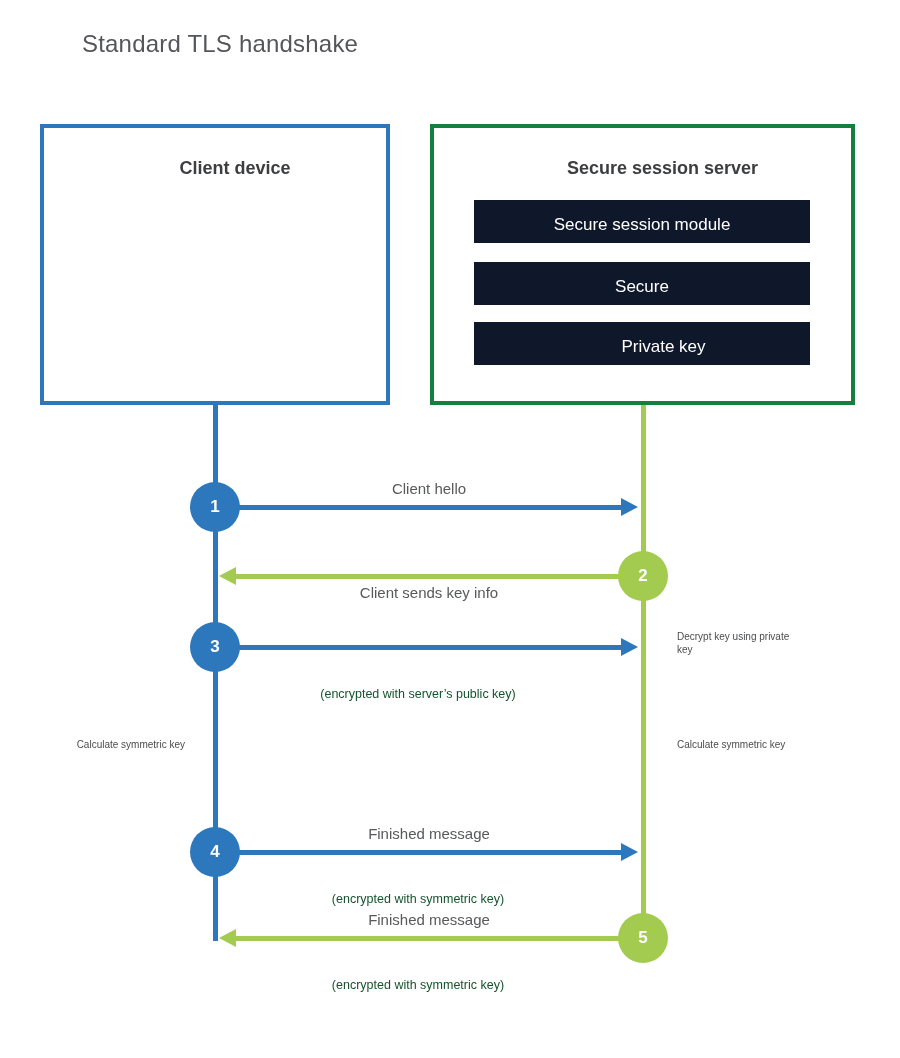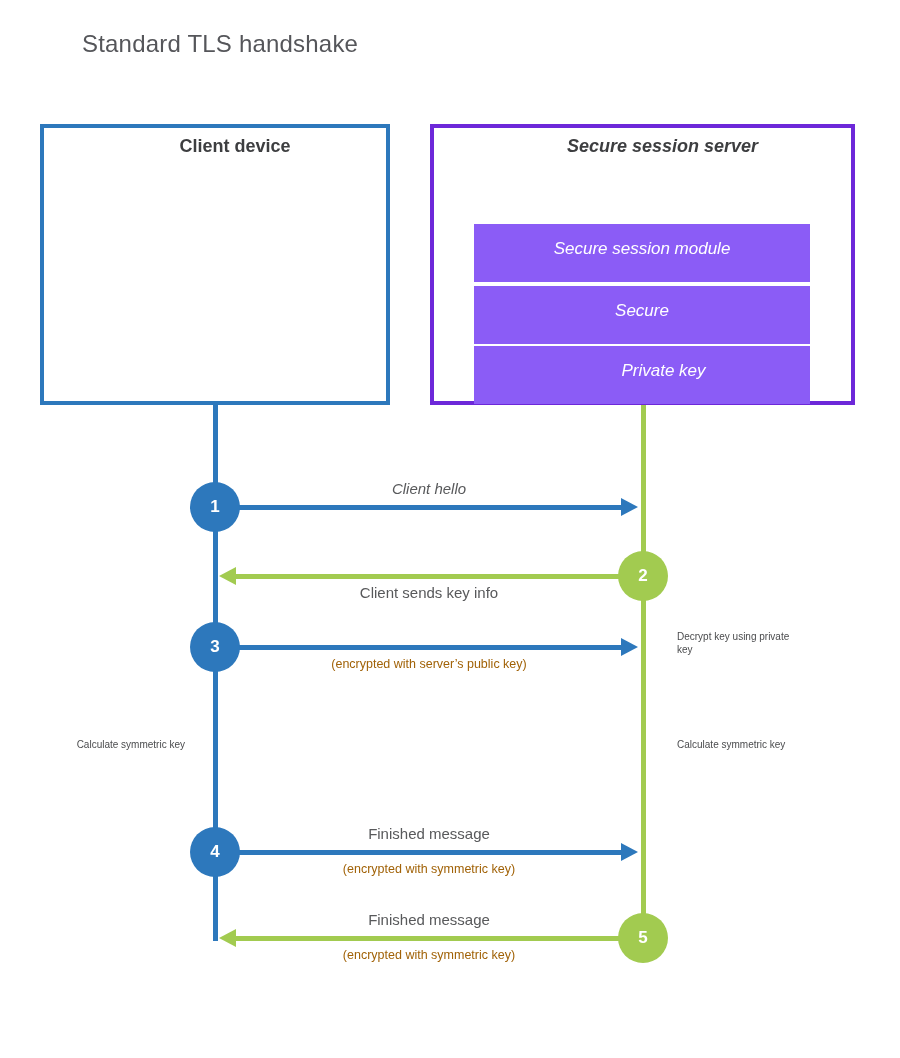--- a/index.html
+++ b/index.html
@@ -23,25 +23,25 @@
     margin-left: 44px;
   }
   
   .actor-box {
     position: absolute;
     top: 124px;
     height: 281px;
     background: #ffffff;
   }
   .client-box { left: 40px; width: 350px; border: 4px solid #2d78bc; }
-  .server-box { left: 430px; width: 425px; border: 4px solid #6d28d9; font-style: italic; }
+  .server-box { left: 430px; width: 425px; border: 4px solid #15803d; }
   .box-header {
     position: absolute;
     left: 0; right: 0;
-    top: 8px;
+    top: 30px;
     text-align: center;
     font-size: 18px;
     font-weight: 700;
     color: #3d3e40;
     padding-left: 40px;
   }
   .client-app {
     position: absolute;
     left: 34px; top: 72px;
     width: 275px; height: 173px;
@@ -51,27 +51,26 @@
     display: flex;
     align-items: center;
     justify-content: center;
     text-align: center;
     white-space: pre-line;
     line-height: 1.4;
   }
   .server-bar {
     position: absolute;
     left: 40px;
-    width: 336px; height: 58px;
-    background: #8b5cf6;
+    width: 336px; height: 43px;
+    background: #0f172a;
     color: #ffffff;
     font-size: 17px;
     text-align: center;
     line-height: 50px;
-    margin-top: 24px;
   }
   .bar-1 { top: 72px; }
   .bar-2 { top: 134px; }
   .bar-3 { top: 194px; padding-left: 43px; }
   
   .lifeline { position: absolute; top: 405px; width: 5px; }
   .lifeline.blue  { left: 213px; height: 536px; background: #2d78bc; }
   .lifeline.green { left: 641px; height: 533px; background: #a2cb50; }
   
   .badge {
@@ -112,31 +111,32 @@
   .head-4 { left: 621px; top: 843px; }
   .head-5 { left: 219px; top: 929px; }
   
   .arrow-label {
     position: absolute;
     left: 240px; width: 378px;
     text-align: center;
     font-size: 15px;
     color: #58595b;
   }
-  .label-1 { top: 480px; font-style: italic; }
+  .label-1 { top: 480px; }
   .label-2 { top: 550px; }
   .label-3 { top: 584px; }
   .label-4 { top: 825px; }
   .label-5 { top: 911px; }
   .arrow-sublabel {
     position: absolute;
-    left: 240px; width: 378px;
+    left: 229px; width: 378px;
     text-align: center;
     font-size: 12.5px;
-    color: #a16207;
+    color: #14532d;
+    margin-top: 30px;
   }
   .sublabel-3 { top: 657px; }
   .sublabel-4 { top: 862px; }
   .sublabel-5 { top: 948px; }
   
   .annotation {
     position: absolute;
     font-size: 10px;
     color: #4b4c4e;
     line-height: 1.25;

